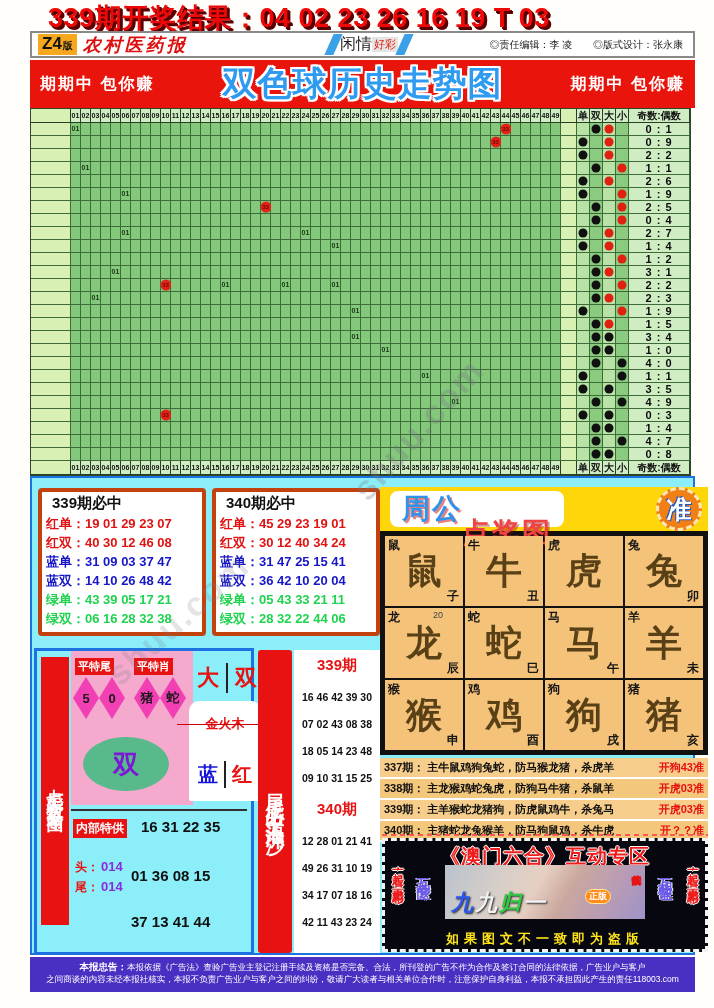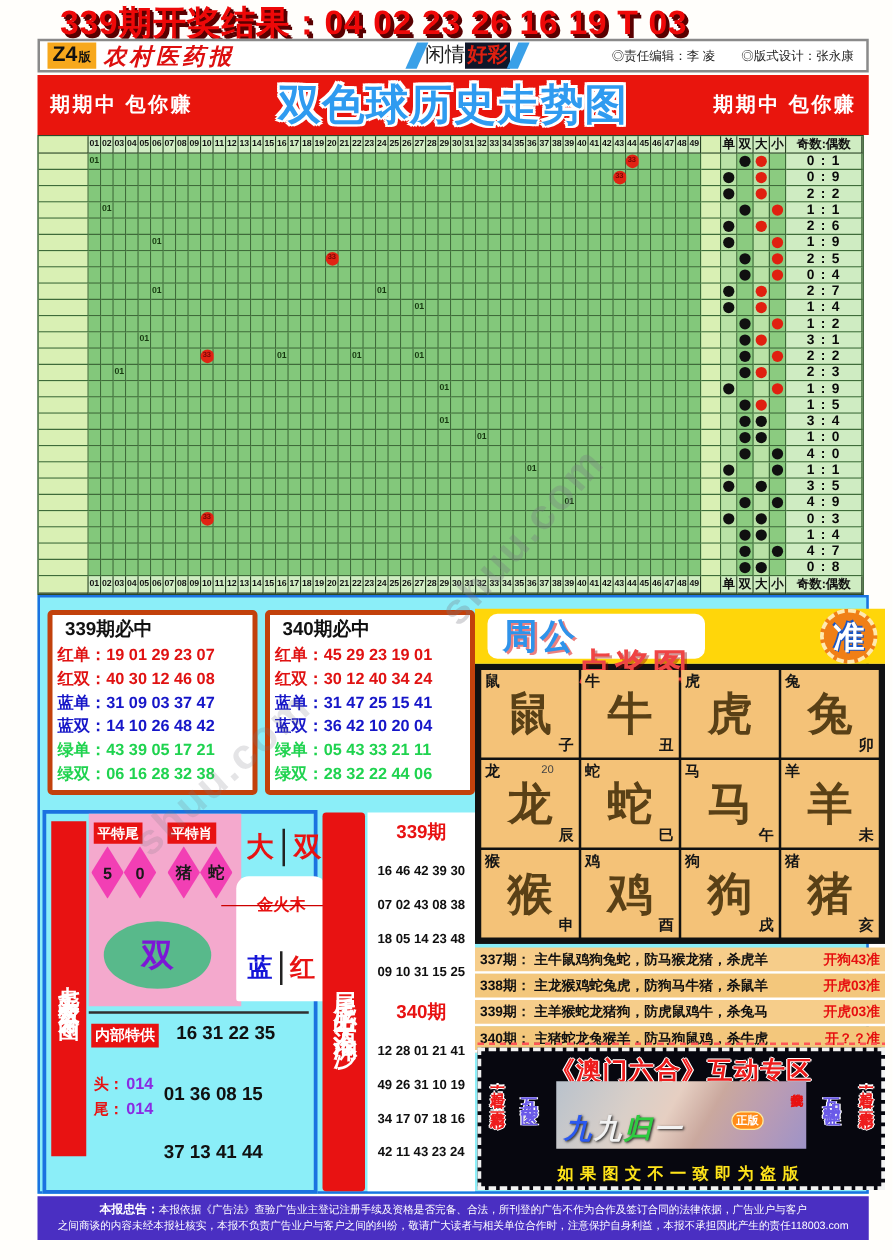--- a/index.html
+++ b/index.html
@@ -12,21 +12,21 @@
   .masthead{position:absolute;left:30px;top:31px;width:665px;height:27px;background:#fff;
     border:2px solid #8a8a8a;box-sizing:border-box;display:flex;align-items:center;padding:0 6px;}
   .edition-box{background:#f7a81d;padding:0 4px;height:21px;display:flex;align-items:baseline;margin-right:6px;}
   .edition-box .z{font-size:17px;font-weight:800;color:#111;}
   .edition-box .ban{font-size:10px;font-weight:700;color:#111;margin-left:1px;}
   .paper-name{font-family:"DejaVu Serif",serif;font-style:italic;font-weight:bold;font-size:18px;
     color:#dd0f0f;letter-spacing:3px;}
   .mast-logo{position:absolute;left:295px;display:flex;align-items:center;height:23px;}
   .slash{width:9px;height:21px;background:#3aa0e8;transform:skewX(-24deg);margin:0 2px;}
   .logo-black{font-size:16px;color:#1c1c1c;font-family:"DejaVu Serif",serif;}
-  .logo-orange{font-size:16px;color:#e02010;background:#0f172a;padding:0 2px;font-family:"DejaVu Serif",serif;font-weight:bold;}
+  .logo-orange{font-size:11px;color:#e02010;background:#e5e5e5;padding:0 2px;font-family:"DejaVu Serif",serif;}
   .credits{position:absolute;right:10px;font-size:10px;color:#222;white-space:nowrap;}
   .credits span{margin-left:18px;}
   
   .banner{position:absolute;left:30px;top:60px;width:665px;height:48px;background:#e9150d;
     display:flex;align-items:center;justify-content:space-between;padding:0 10px;box-sizing:border-box;}
   .banner-side{color:#fff;font-weight:800;font-size:16px;letter-spacing:2px;white-space:nowrap;}
   .banner-title{font-size:34px;font-weight:800;color:#2f9bf0;letter-spacing:1px;white-space:nowrap;
     text-shadow:-2px 0 #fff,2px 0 #fff,0 -2px #fff,0 2px #fff,-2px -2px #fff,2px 2px #fff,2px -2px #fff,-2px 2px #fff;}
   
   #grid{position:absolute;left:30px;top:108px;border:1px solid #2d4a28;background:#83c87b;}

